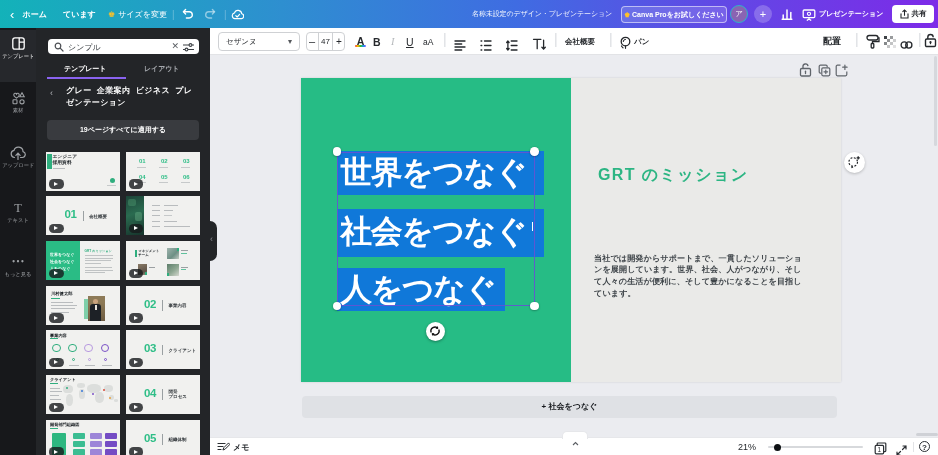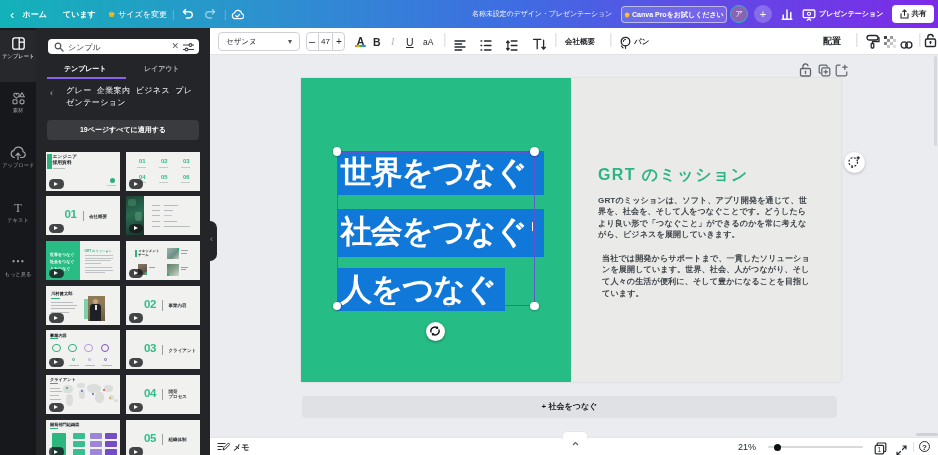--- a/index.html
+++ b/index.html
@@ -242,21 +242,21 @@
           <path d="M0 2 H11 M0 6.5 H11"></path>
           <circle cx="7.5" cy="2" r="1.4" fill="#fff"></circle>
           <circle cx="3.5" cy="6.5" r="1.4" fill="#fff"></circle>
         </g>
       </svg>
  </div>
  <div class="abs" style="left:28px;top:36px;font-size:7px;color:#fff;font-weight:bold;letter-spacing:-.1px">テンプレート</div>
  <div class="abs" style="left:108px;top:36px;font-size:7px;color:#a5a8ad;font-weight:bold;letter-spacing:-.1px">レイアウト</div>
  <div class="abs" style="left:11px;top:49px;width:79px;height:2px;background:#8a63f0"></div>
  <div class="abs" style="left:14px;top:60px;font-size:9px;color:#b5b8bc">‹</div>
- <div class="abs" style="left:30px;top:57px;width:135px;font-size:8px;line-height:12px;color:#fff;font-weight:normal;letter-spacing:.4px">グレー&nbsp; 企業案内&nbsp; ビジネス&nbsp; プレゼンテーション</div>
+ <div class="abs" style="left:30px;top:57px;width:135px;font-size:8px;line-height:12px;color:#fff;font-weight:bold;letter-spacing:.4px">グレー&nbsp; 企業案内&nbsp; ビジネス&nbsp; プレゼンテーション</div>
  <div class="abs" style="left:11px;top:92px;width:152px;height:20px;background:#393b3f;border-radius:4px;color:#fff;font-size:7px;font-weight:bold;text-align:center;line-height:20px">19ページすべてに適用する</div>
  <div id="thumbs">
 <div class="th" style="left:10px;top:123.5px">
         <div class="abs" style="left:1px;top:2.5px;width:4.5px;height:14.5px;background:#2fae7e"></div>
 <div class="abs" style="left:6.5px;top:2.5px;font-size:4.8px;font-weight:bold;color:#23282c;line-height:5.8px">エンジニア<br>採用資料</div>
 <div class="tbar" style="left:6.5px;top:16.5px;width:12px;height:1px"></div>
 <div class="abs" style="left:64px;top:26px;width:5px;height:5px;border-radius:50%;background:#2fae7e"></div>
 <div class="tbar" style="left:61px;top:33px;width:8.5px;height:.9px;background:#c6c9ca"></div>
         <div class="play"></div>
       </div>
@@ -463,22 +463,21 @@
   <div class="handle" style="left:229.4px;top:223.7px"></div>
   <div class="abs" style="left:124.5px;top:243.5px;width:19px;height:19px;border-radius:50%;background:#fff;box-shadow:0 1px 3px rgba(0,0,0,.35)">
     <svg style="position:absolute;left:3.5px;top:3.5px" width="12" height="12" viewBox="0 0 12 12">
           <g stroke="#111" stroke-width="1.4" fill="none">
             <path d="M2.2 7.5 a4 4 0 0 1 6.8 -4 M9.8 4.5 a4 4 0 0 1 -6.8 4"></path>
             <path d="M8.6 1 l.5 2.6 l-2.6 .4 M3.4 11 l-.5 -2.6 l2.6 -.4" stroke-width="0" fill="#111"></path>
           </g>
         </svg>
   </div>
   <div class="abs" style="left:297px;top:86.5px;font-size:16px;font-weight:bold;color:#2cb583;letter-spacing:1.4px">GRT のミッション</div>
-  <div class="body" style="left:297px;top:116.5px">GRTのミッションは、ソフト、アプリ開発を通じて、世<br>界を、社会を、そして人をつなぐことです。どうしたら<br>より良い形で「つなぐこと」ができるのかを常に考えな<br>がら、ビジネスを展開していきます。</div>
-  <div class="body" style="left:301px;top:174.8px">当社では開発からサポートまで、一貫したソリューショ<br>ンを展開しています。世界、社会、人がつながり、そし<br>て人々の生活が便利に、そして豊かになることを目指し<br>ています。</div>
+  <div class="body" style="left:293px;top:174.8px">当社では開発からサポートまで、一貫したソリューショ<br>ンを展開しています。世界、社会、人がつながり、そし<br>て人々の生活が便利に、そして豊かになることを目指し<br>ています。</div>
  </div>
 
  <div class="abs" style="left:633.5px;top:96.5px;width:21px;height:21px;border-radius:50%;background:#fff;box-shadow:0 1px 3px rgba(0,0,0,.22)">
    <svg style="position:absolute;left:3.5px;top:3px" width="14" height="15" viewBox="0 0 14 15">
         <circle cx="6.2" cy="7" r="4.3" stroke="#1b1e22" stroke-width="1.15" fill="none" stroke-dasharray="1.9 1.5"></circle>
         <path d="M4.9 11.1 L4.1 13.2 L6.4 12.4 z" fill="#1b1e22"></path>
         <path d="M11.2 1.2 v3.2 M9.6 2.8 h3.2" stroke="#1b1e22" stroke-width="1.2"></path>
       </svg>
  </div>
  <div class="abs" style="left:91.6px;top:341.2px;width:535.7px;height:21.8px;background:#dfe1e5;border-radius:4px;text-align:center;line-height:21.8px;font-size:8px;color:#16191d;font-weight:bold">+ 社会をつなぐ</div>

